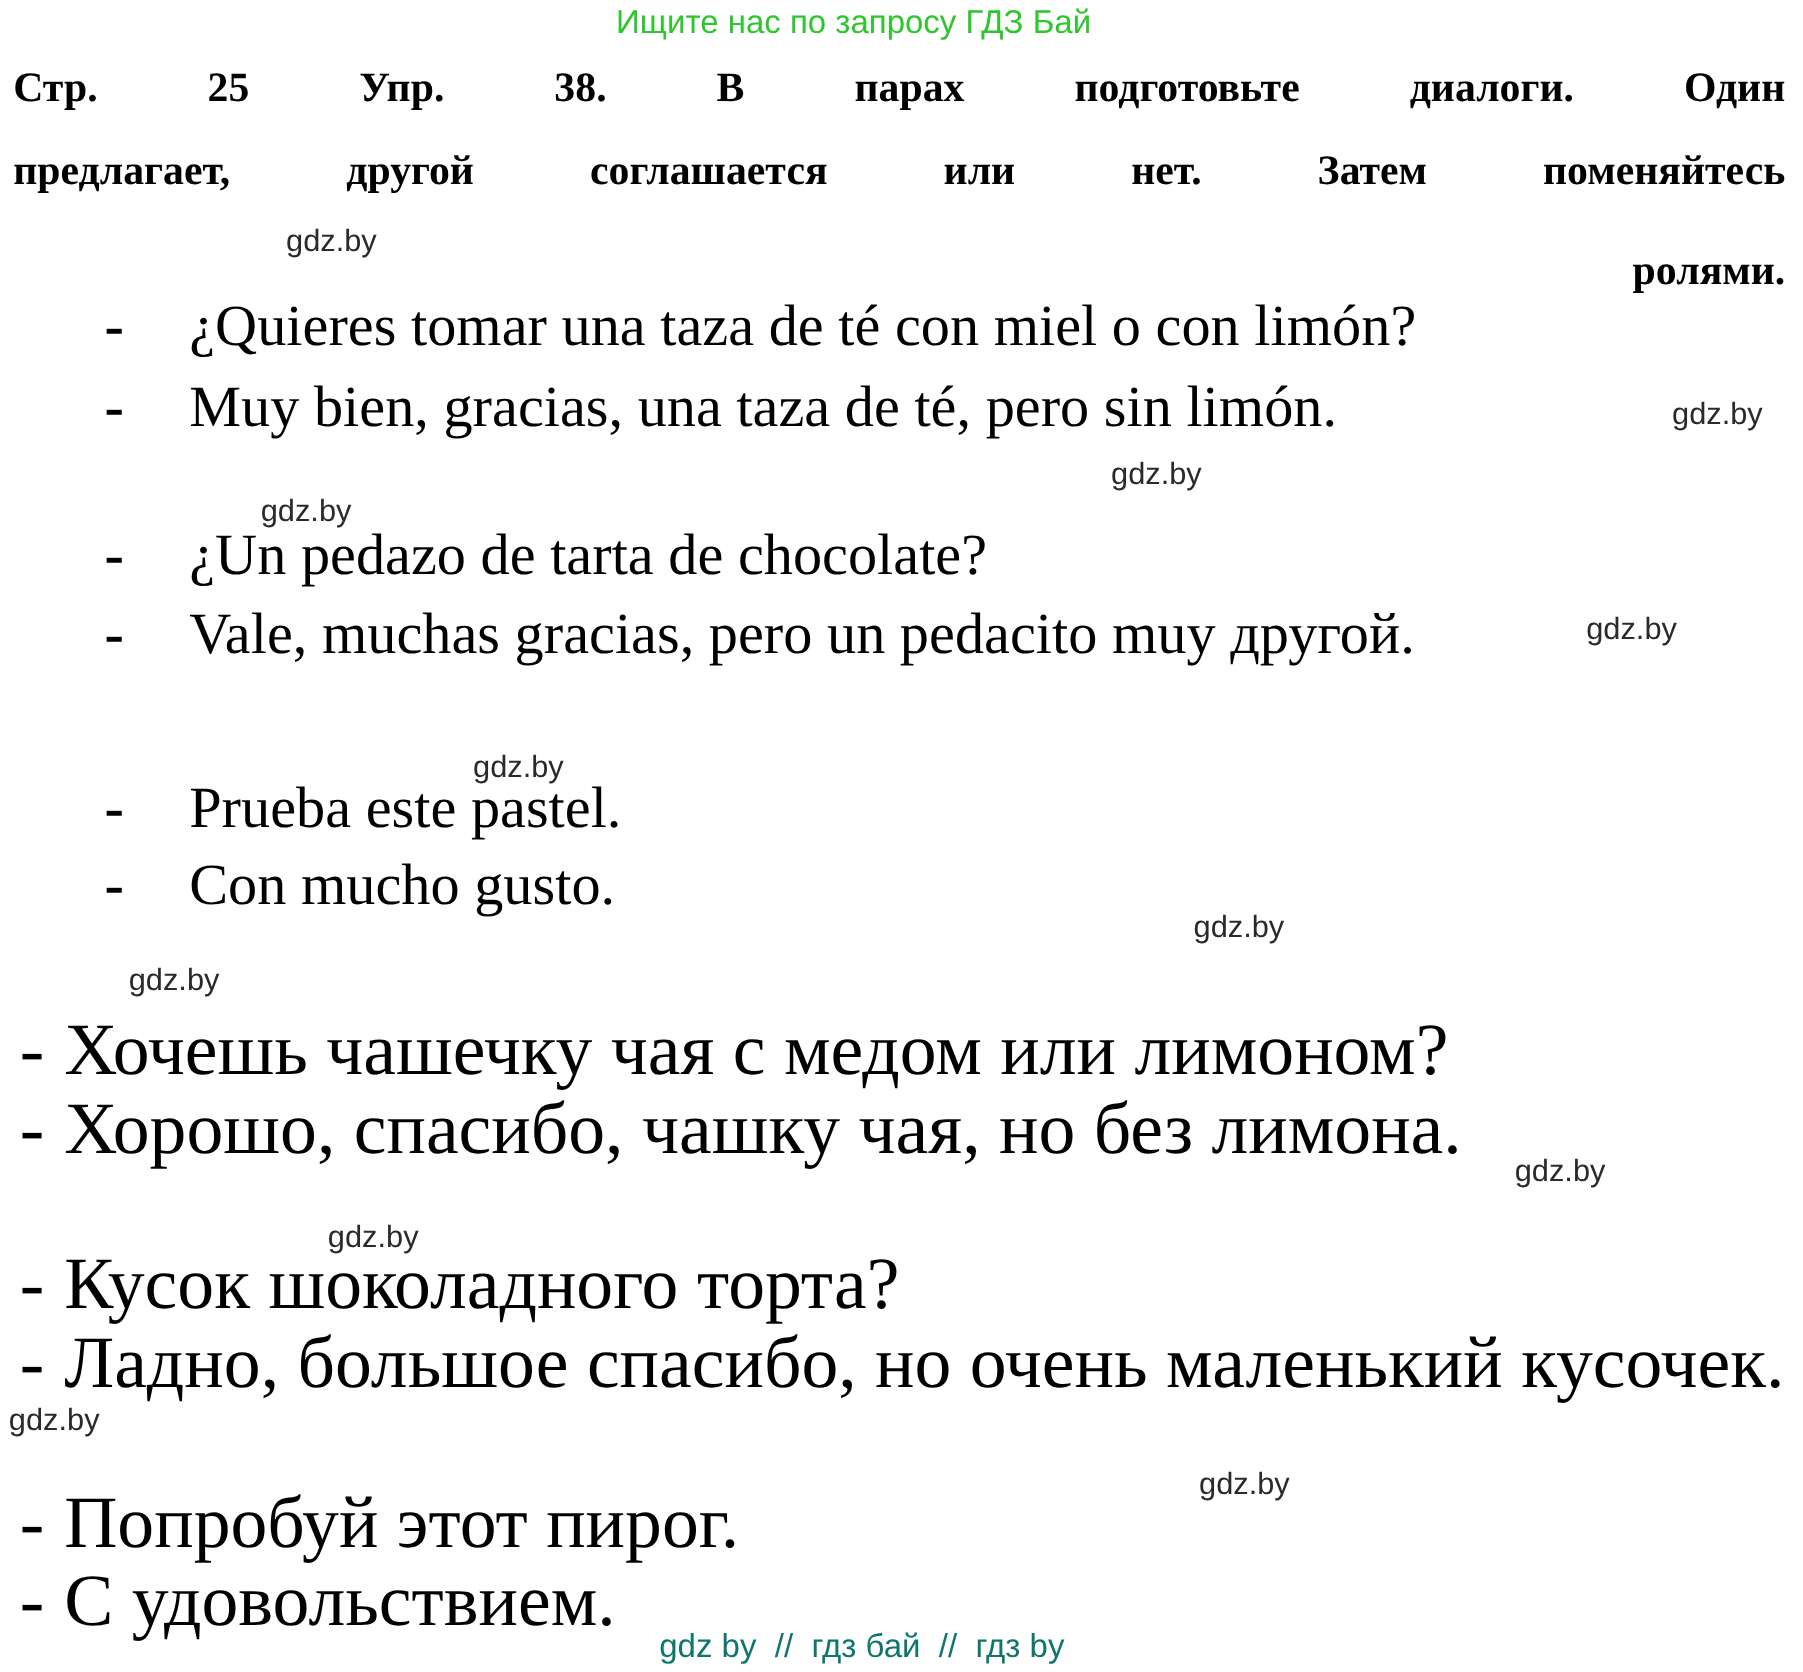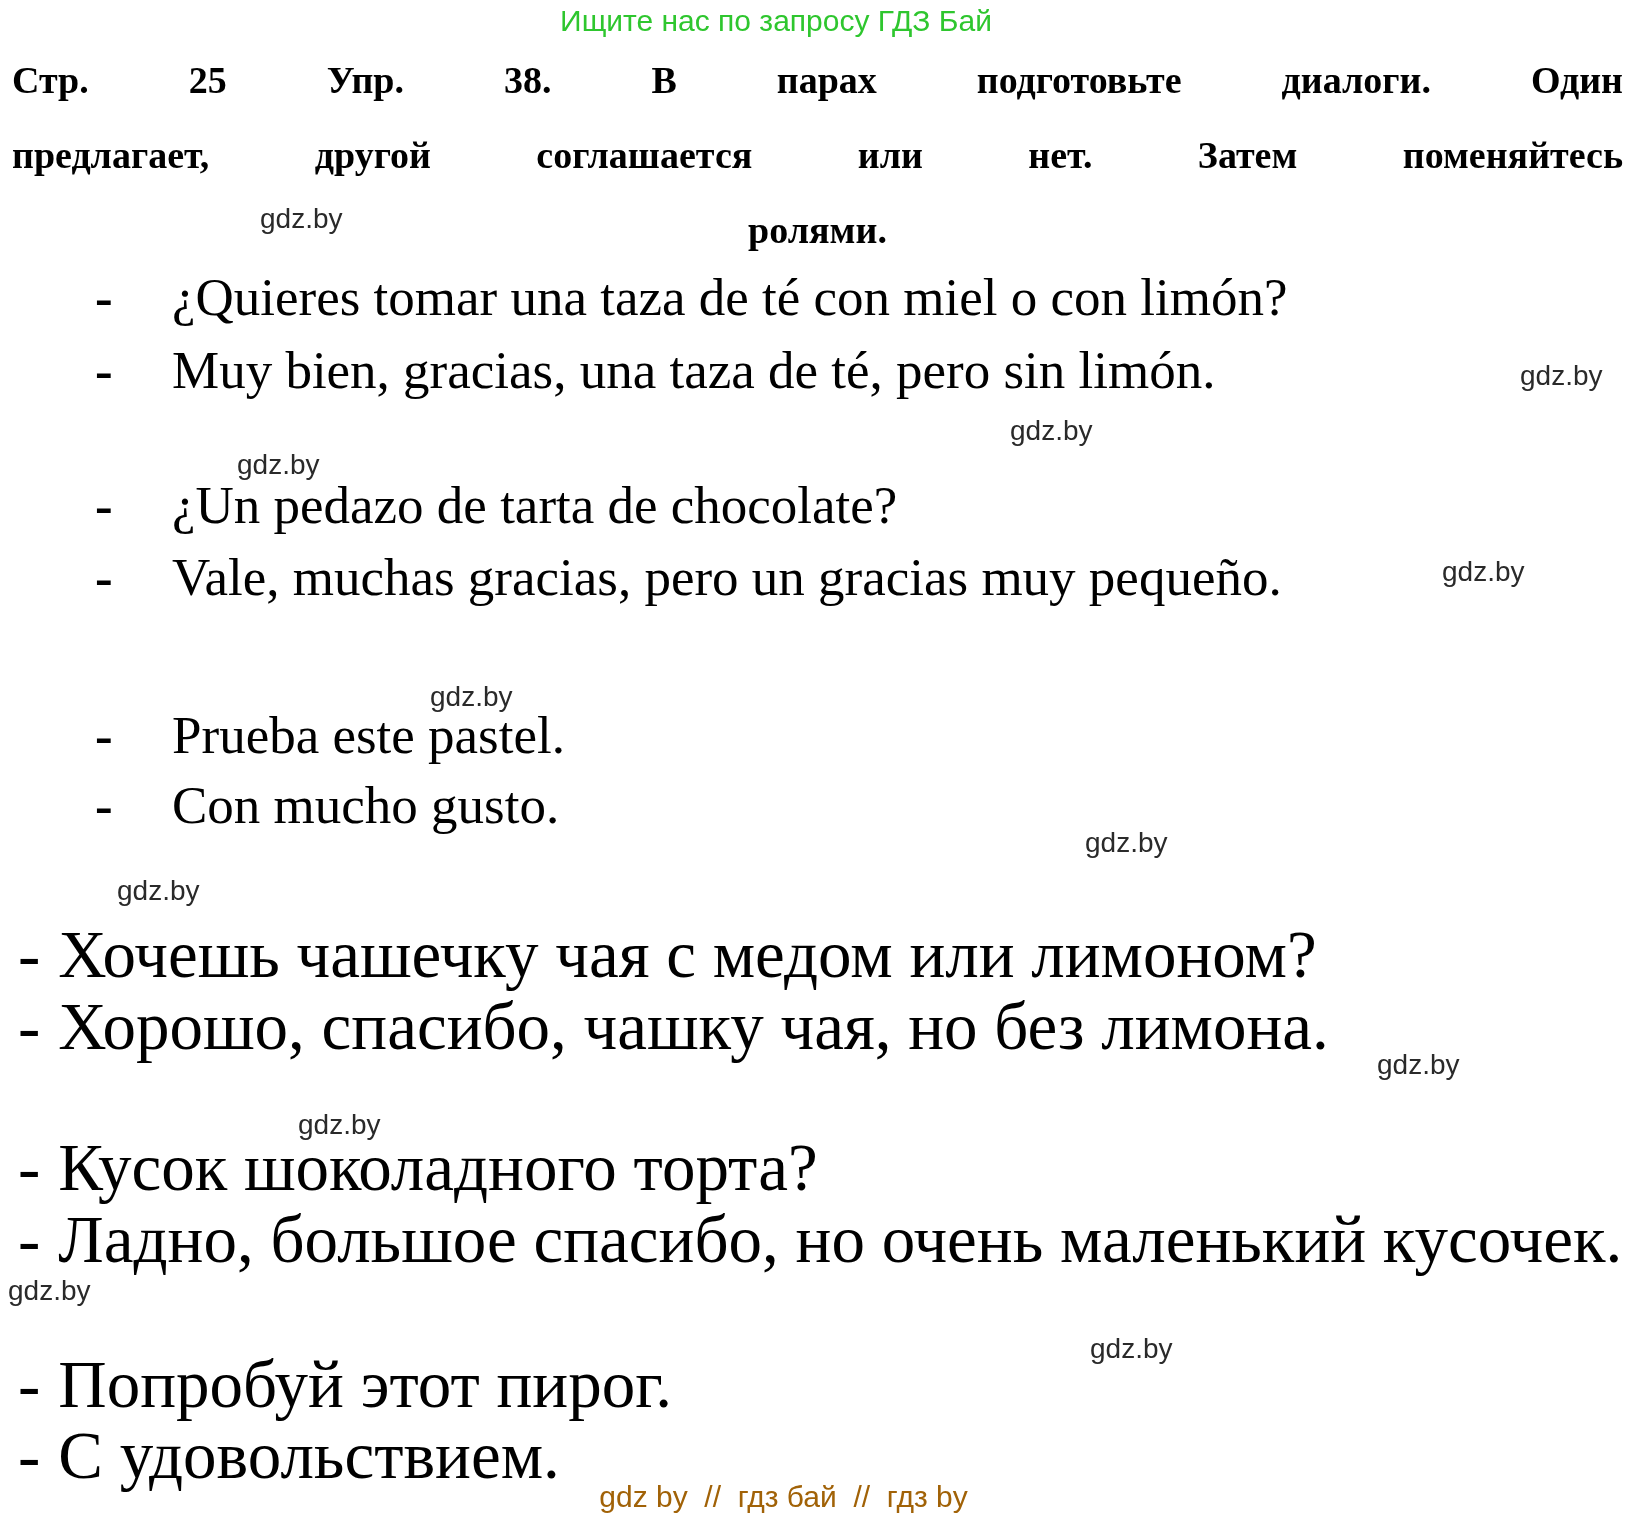--- a/index.html
+++ b/index.html
@@ -27,21 +27,21 @@
   
   .heading {
     position: absolute;
     top: 43px; left: 12px; right: 16px;
     font-weight: bold;
     font-size: 38px;
     line-height: 75px;
     color: #000;
   }
   .h-just { text-align: justify; text-align-last: justify; }
-  .h-last { text-align: center; }
+  .h-last { text-align: right; margin-top: 16px; }
 
   
   .es-line {
     position: absolute;
     left: 0; width: 100%;
     height: 62px;
     font-size: 53px;
     line-height: 61px;
     white-space: nowrap;
   }
@@ -68,21 +68,21 @@
     white-space: nowrap;
   }
 
   
   .footer {
     position: absolute;
     top: 1480px; left: 0; right: 72px;
     text-align: center;
     font-family: "Liberation Sans", "DejaVu Sans", sans-serif;
     font-size: 30px;
-    color: #a16207;
+    color: #0f766e;
     white-space: pre;
   }
 </style>
 </head>
 <body>
 
 <div class="page">
 
   <div class="green-header">Ищите нас по запросу ГДЗ Бай</div>
 
@@ -99,21 +99,21 @@
   <div class="es-line" style="top:340px">
     <span class="dash">-</span>
     <span class="txt">Muy bien, gracias, una taza de té, pero sin limón.</span>
   </div>
   <div class="es-line" style="top:475px">
     <span class="dash">-</span>
     <span class="txt">¿Un pedazo de tarta de chocolate?</span>
   </div>
   <div class="es-line" style="top:547px">
     <span class="dash">-</span>
-    <span class="txt">Vale, muchas gracias, pero un gracias muy pequeño.</span>
+    <span class="txt">Vale, muchas gracias, pero un pedacito muy другой.</span>
   </div>
   <div class="es-line" style="top:705px">
     <span class="dash">-</span>
     <span class="txt">Prueba este pastel.</span>
   </div>
   <div class="es-line" style="top:775px">
     <span class="dash">-</span>
     <span class="txt">Con mucho gusto.</span>
   </div>
 

